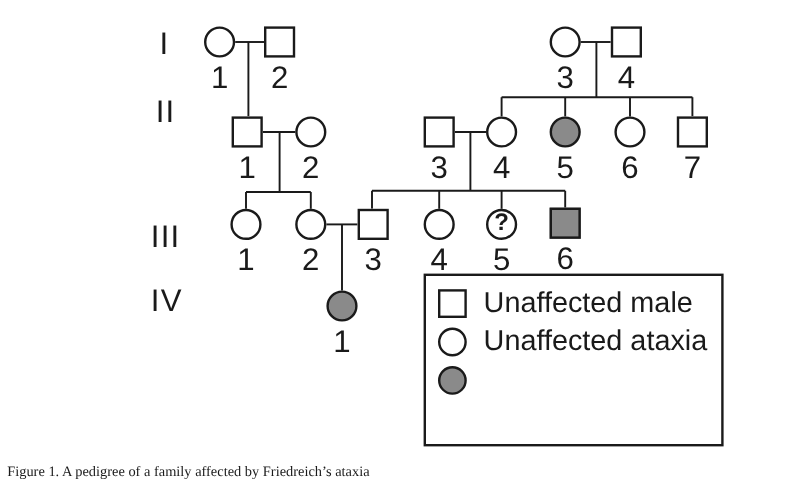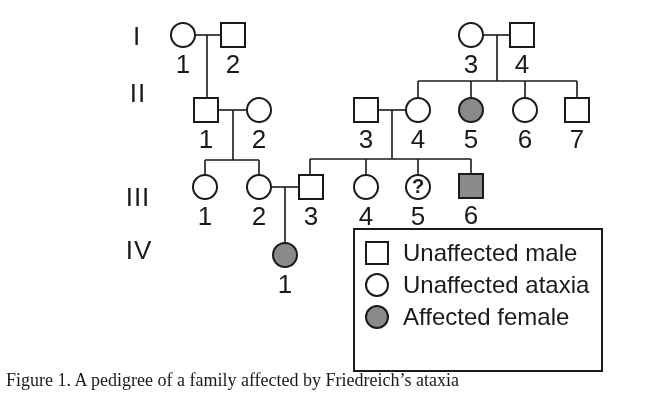--- a/index.html
+++ b/index.html
@@ -38,22 +38,22 @@
   }
   .legend-row{height:32px;display:flex;align-items:center;}
   .legend-sym{
     width:24px;height:24px;box-sizing:border-box;margin-left:10px;
     border:2px solid var(--stroke);background:#ffffff;flex:0 0 auto;
   }
   .legend-sym.circle{border-radius:50%;}
   .legend-sym.affected{background:var(--affected);}
   .legend-label{margin-left:14px;font-size:24px;line-height:1;white-space:nowrap;}
   .caption{
-    position:absolute;left:6px;top:370px;
-    font-family:"Liberation Serif", serif;font-size:18px;line-height:1.2;
+    position:absolute;left:6px;top:386px;
+    font-family:"Liberation Serif", serif;font-size:12px;line-height:1.2;
     color:var(--stroke);white-space:nowrap;
   }
 </style>
 </head>
 <body>
 
 <div id="stage">
 
   <svg id="lines" viewBox="0 0 655 412" xmlns="http://www.w3.org/2000/svg">
     <g stroke="#1a1a1a" stroke-width="1.6" fill="none">
@@ -138,19 +138,18 @@
     <div class="legend-row">
       <span class="legend-sym square"></span>
       <span class="legend-label">Unaffected male</span>
     </div>
     <div class="legend-row">
       <span class="legend-sym circle"></span>
       <span class="legend-label">Unaffected ataxia</span>
     </div>
     <div class="legend-row">
       <span class="legend-sym circle affected"></span>
-      <span class="legend-label">Affected female</span>
     </div>
   </div>
 
   <div class="caption">Figure 1. A pedigree of a family affected by Friedreich’s ataxia</div>
 
 </div>
 
 </body></html>

